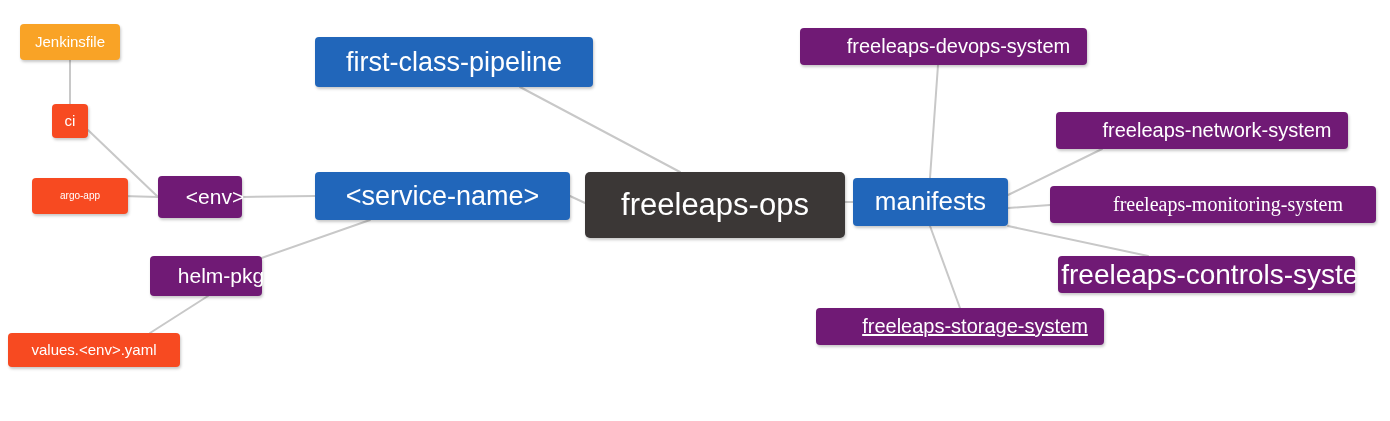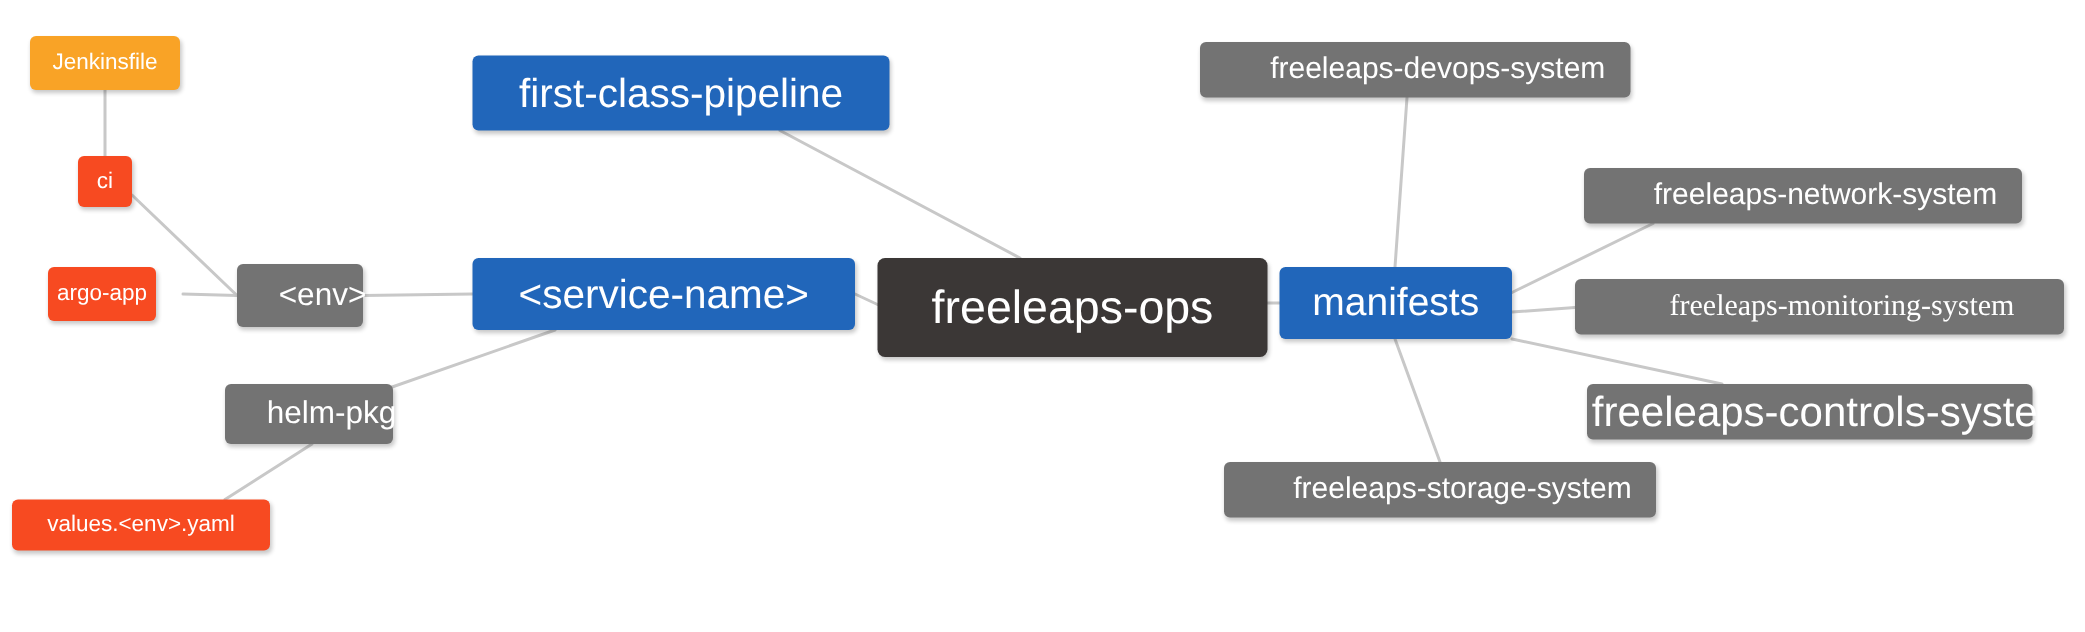--- a/index.html
+++ b/index.html
@@ -39,21 +39,21 @@
     box-shadow: 1px 2px 3px rgba(0,0,0,0.22);
     text-align: center;
     line-height: 1.05;
     padding: 0 10px;
   }
   .node-root {
     background: #3b3736;
     border-radius: 5px;
   }
   .node-blue   { background: #2166ba; }
-  .node-green  { background: #737373; padding-left: 40px; }
+  .node-green  { background: #701a75; padding-left: 40px; }
   .node-orange { background: #f9a326; }
   .node-red    { background: #f74a21; }
 </style>
 </head>
 <body>
 
 <div id="mindmap-canvas">
 
   <svg id="edge-layer" width="1390" height="421" viewBox="0 0 1390 421" xmlns="http://www.w3.org/2000/svg">
       <line x1="70" y1="60" x2="70" y2="104" stroke="#c8c8c8" stroke-width="2" stroke-linecap="round"></line>
@@ -72,21 +72,21 @@
       <line x1="930" y1="226" x2="960" y2="308" stroke="#c8c8c8" stroke-width="2" stroke-linecap="round"></line>
     </svg>
 
   <div id="node-layer">
       <div class="node node-orange" style="left: 20px; top: 24px; width: 100px; height: 36px; font-size: 15px; justify-content: center;">
         <span>Jenkinsfile</span>
       </div>
       <div class="node node-red" style="left: 52px; top: 104px; width: 36px; height: 34px; font-size: 15px;">
         <span>ci</span>
       </div>
-      <div class="node node-red" style="left: 32px; top: 178px; width: 72px; height: 36px; font-size: 15px;">
+      <div class="node node-red" style="left: 32px; top: 178px; width: 96px; height: 36px; font-size: 10px;">
         <span>argo-app</span>
       </div>
       <div class="node node-green" style="left: 158px; top: 176px; width: 84px; height: 42px; font-size: 21px;">
         <span>&lt;env&gt;</span>
       </div>
       <div class="node node-green" style="left: 150px; top: 256px; width: 112px; height: 40px; font-size: 21px;">
         <span>helm-pkg</span>
       </div>
       <div class="node node-red" style="left: 8px; top: 333px; width: 172px; height: 34px; font-size: 15px; justify-content: center;">
         <span>values.&lt;env&gt;.yaml</span>
@@ -108,18 +108,18 @@
       </div>
       <div class="node node-green" style="left: 1056px; top: 112px; width: 292px; height: 37px; font-size: 20px;">
         <span>freeleaps-network-system</span>
       </div>
       <div class="node node-green" style="left: 1050px; top: 186px; width: 326px; height: 37px; font-size: 20px; font-family: Liberation Serif, serif;">
         <span>freeleaps-monitoring-system</span>
       </div>
       <div class="node node-green" style="left: 1058px; top: 256px; width: 297px; height: 37px; font-size: 28px;">
         <span>freeleaps-controls-system</span>
       </div>
-      <div class="node node-green" style="left: 816px; top: 308px; width: 288px; height: 37px; font-size: 20px;">
+      <div class="node node-green" style="left: 816px; top: 308px; width: 288px; height: 37px; font-size: 20px; text-decoration: underline;">
         <span>freeleaps-storage-system</span>
       </div>
     </div>
 
 </div>
 
 </body></html>

